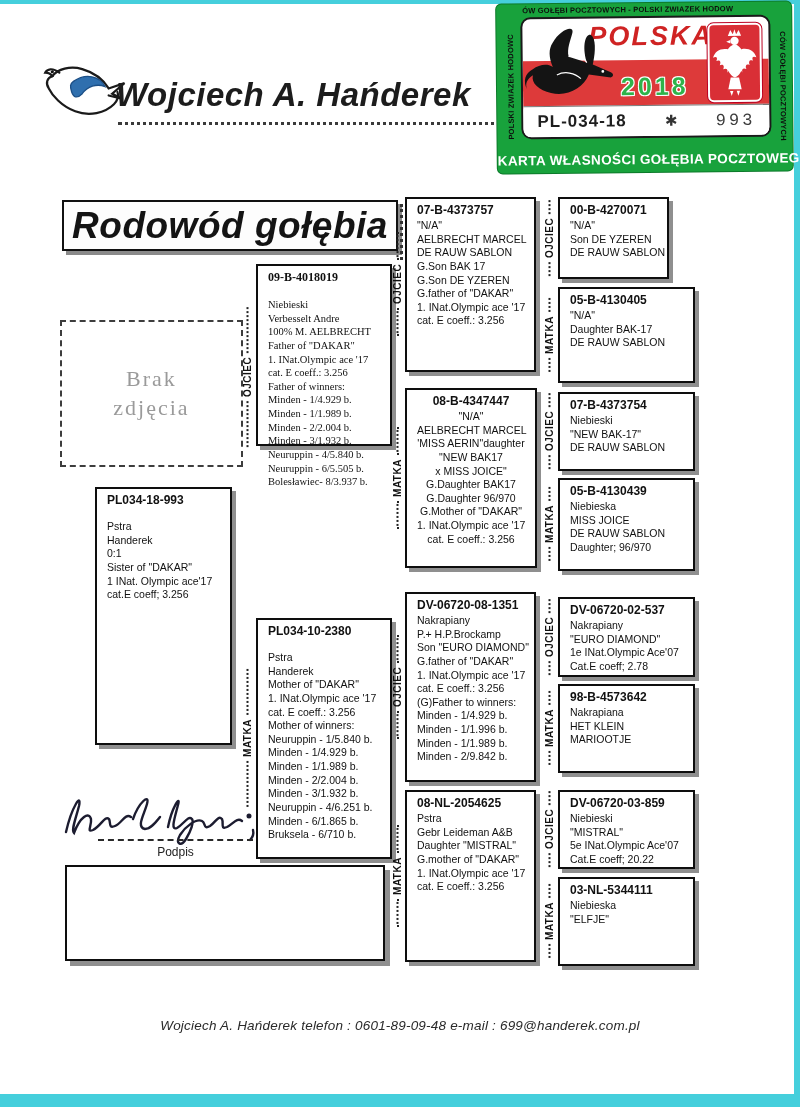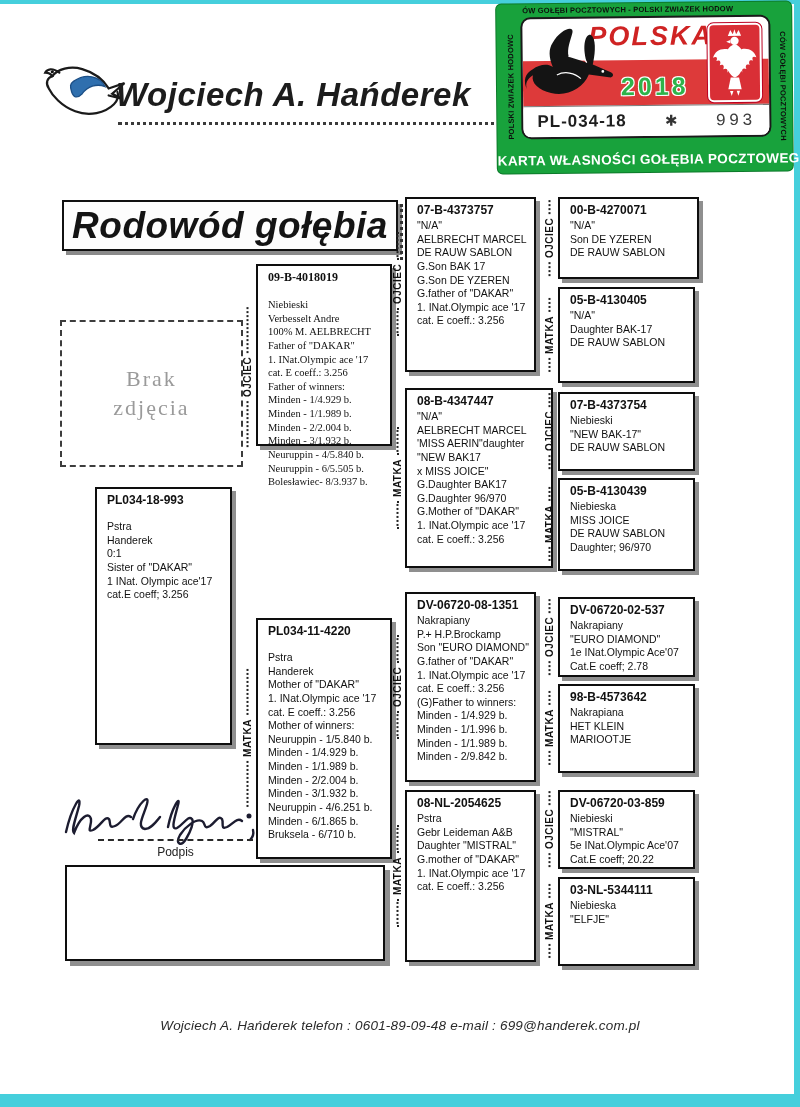--- a/index.html
+++ b/index.html
@@ -49,24 +49,24 @@
   
   .pbox { position:absolute; background:#fff; border:2px solid #0e0e0e; box-shadow:4px 4px 0 #8f8f8f; padding:4px 10px; font-size:10.5px; color:#111; }
   .pbox .ring { font-size:12px; font-weight:bold; margin-bottom:2px; white-space:nowrap; }
   .pbox .tline { line-height:1.3; white-space:nowrap; }
   .pbox.gap .lines { margin-top:13px; }
 
   .b-subject { left:95px;  top:487px; width:137px; height:258px; }
   .b-father  { left:256px; top:264px; width:136px; height:182px;font-family:Liberation Serif, serif; }
   .b-mother  { left:256px; top:618px; width:136px; height:241px; }
   .b-gf1 { left:405px; top:197px; width:131px; height:175px; }
-  .b-gm1 { left:405px; top:388px; width:148px; height:180px; }
+  .b-gm1 { left:405px; top:388px; width:132px; height:180px;text-align:center; }
   .b-gf2 { left:405px; top:592px; width:131px; height:190px; }
   .b-gm2 { left:405px; top:790px; width:131px; height:172px; }
-  .b-ggf1 { left:558px; top:197px; width:141px; height:82px; }
+  .b-ggf1 { left:558px; top:197px; width:111px; height:82px; }
   .b-ggm1 { left:558px; top:287px; width:137px; height:96px; }
   .b-ggf2 { left:558px; top:392px; width:137px; height:79px; }
   .b-ggm2 { left:558px; top:478px; width:137px; height:93px; }
   .b-ggf3 { left:558px; top:597px; width:137px; height:80px; }
   .b-ggm3 { left:558px; top:684px; width:137px; height:89px; }
   .b-ggf4 { left:558px; top:790px; width:137px; height:79px; }
   .b-ggm4 { left:558px; top:877px; width:137px; height:89px; }
 
   
   .vlabel { position:absolute; transform:translate(-50%,-50%) rotate(-90deg); display:flex; align-items:center; gap:4px; font-size:10px; font-weight:bold; color:#111; white-space:nowrap; letter-spacing:0.5px; }
@@ -172,21 +172,21 @@
         <div class="tline">Minden - 1/1.989 b.</div>
         <div class="tline">Minden - 2/2.004 b.</div>
         <div class="tline">Minden - 3/1.932 b.</div>
         <div class="tline">Neuruppin - 4/5.840 b.</div>
         <div class="tline">Neuruppin - 6/5.505 b.</div>
         <div class="tline">Bolesławiec- 8/3.937 b.</div>
       </div>
   </div>
 
   <div class="pbox gap b-mother">
-    <div class="ring">PL034-11-4220</div>
+    <div class="ring">PL034-10-2380</div>
     <div class="lines">
         <div class="tline">Pstra</div>
         <div class="tline">Handerek</div>
         <div class="tline">Mother of "DAKAR"</div>
         <div class="tline">1. INat.Olympic ace '17</div>
         <div class="tline">cat. E coeff.: 3.256</div>
         <div class="tline">Mother of winners:</div>
         <div class="tline">Neuruppin - 1/5.840 b.</div>
         <div class="tline">Minden - 1/4.929 b.</div>
         <div class="tline">Minden - 1/1.989 b.</div>

